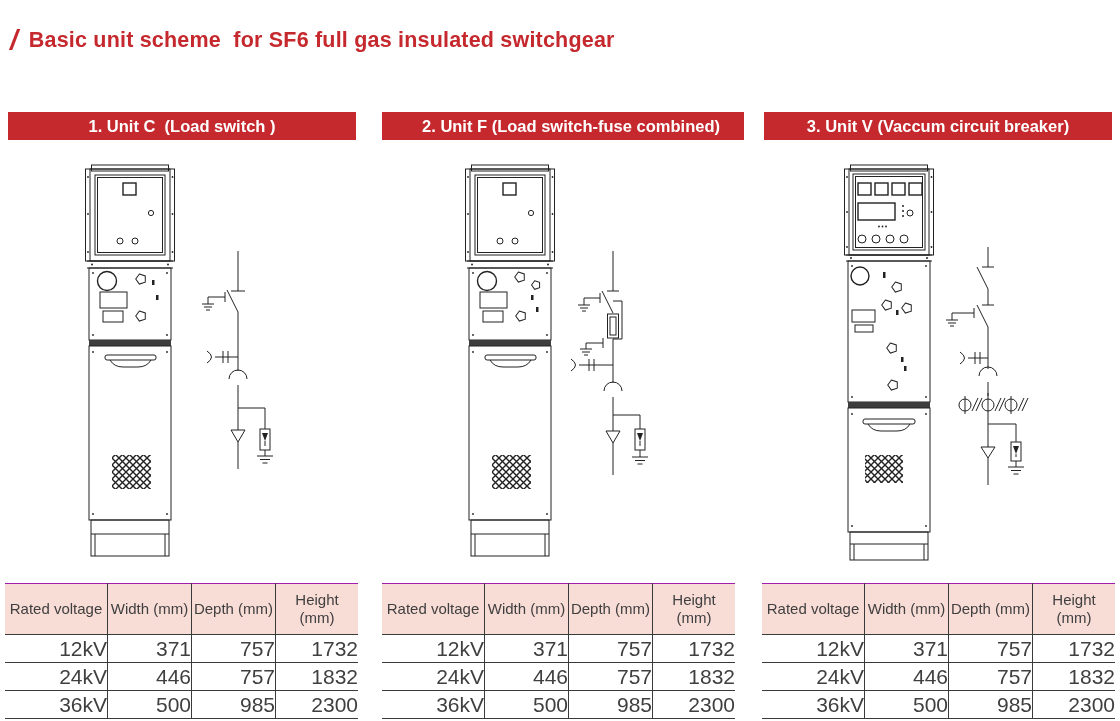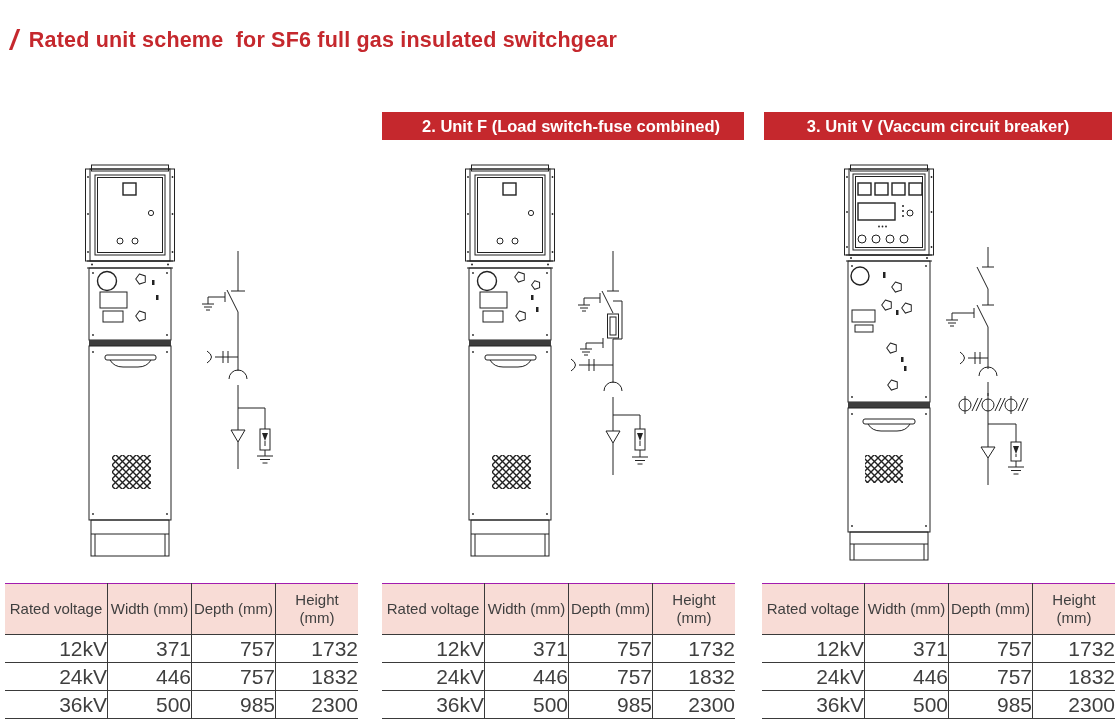--- a/index.html
+++ b/index.html
@@ -37,23 +37,24 @@
   .spec-table tbody tr{border-bottom:1.5px solid #3a3a3a;}
   .c0{width:102px;}.c1{width:83px;}.c2{width:83px;}.c3{width:82px;}
 </style>
 </head>
 <body>
 
 <div class="page">
 
   <div class="title-bar">
     <span class="title-slash">/</span>
-    <span class="title-text">Rated unit scheme  for SF6 full gas insulated switchgear</span>
-  </div>
-
+    <span class="title-text">Basic unit scheme  for SF6 full gas insulated switchgear</span>
+  </div>
+
+  <div class="banner b1">1. Unit C  (Load switch )</div>
   <div class="banner b2">2. Unit F (Load switch-fuse combined)</div>
   <div class="banner b3">3. Unit V (Vaccum circuit breaker)</div>
 
   <div class="drawing" style="left:84px;top:164px;">
     <svg width="92" height="394" viewBox="0 0 92 394">
       <defs>
         <pattern id="hatchC" width="7" height="7" patternUnits="userSpaceOnUse">
           <path d="M0,7 L7,0 M0,0 L7,7" stroke="#222" stroke-width="1.4"></path>
         </pattern>
       </defs>

